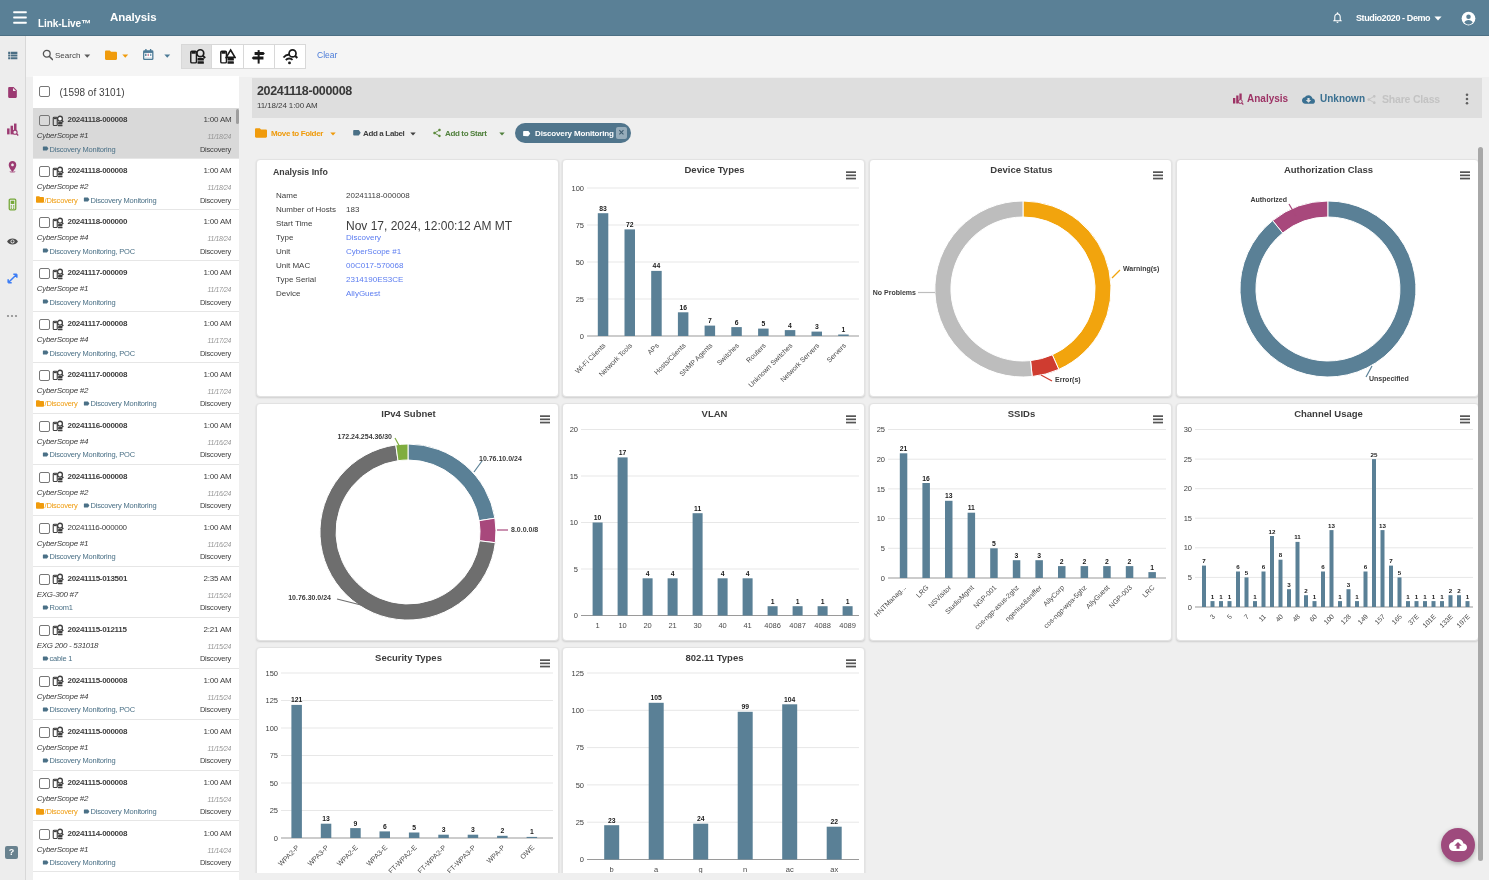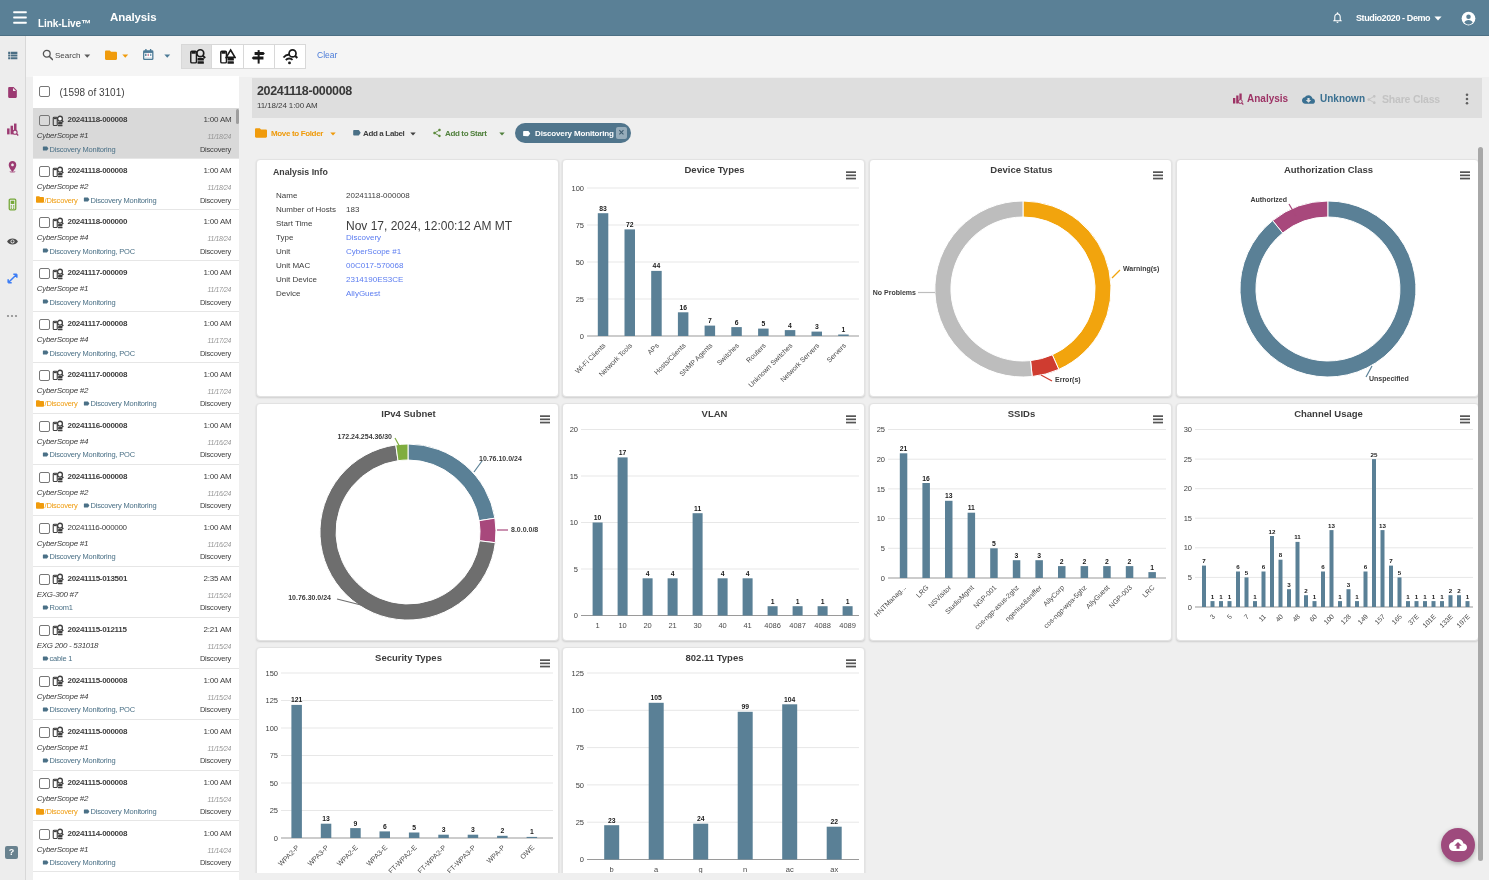--- a/index.html
+++ b/index.html
@@ -640,21 +640,21 @@
       <div style="position:absolute;left:19px;top:44.5px;font-size:8px;color:#3d3d3d">Number of Hosts</div>
       <div style="position:absolute;left:89px;top:44.5px;font-size:8px;color:#3d3d3d;white-space:nowrap">183</div>
       <div style="position:absolute;left:19px;top:58.5px;font-size:8px;color:#3d3d3d">Start Time</div>
       <div style="position:absolute;left:89px;top:58.5px;font-size:12px;color:#3d3d3d;white-space:nowrap">Nov 17, 2024, 12:00:12 AM MT</div>
       <div style="position:absolute;left:19px;top:72.5px;font-size:8px;color:#3d3d3d">Type</div>
       <div style="position:absolute;left:89px;top:72.5px;font-size:8px;color:#5b7cf0;white-space:nowrap">Discovery</div>
       <div style="position:absolute;left:19px;top:86.5px;font-size:8px;color:#3d3d3d">Unit</div>
       <div style="position:absolute;left:89px;top:86.5px;font-size:8px;color:#5b7cf0;white-space:nowrap">CyberScope #1</div>
       <div style="position:absolute;left:19px;top:100.5px;font-size:8px;color:#3d3d3d">Unit MAC</div>
       <div style="position:absolute;left:89px;top:100.5px;font-size:8px;color:#5b7cf0;white-space:nowrap">00C017-570068</div>
-      <div style="position:absolute;left:19px;top:114.5px;font-size:8px;color:#3d3d3d">Unit Device</div>
+      <div style="position:absolute;left:19px;top:114.5px;font-size:8px;color:#3d3d3d">Type Serial</div>
       <div style="position:absolute;left:89px;top:114.5px;font-size:8px;color:#5b7cf0;white-space:nowrap">2314190ES3CE</div>
       <div style="position:absolute;left:19px;top:128.5px;font-size:8px;color:#3d3d3d">Device</div>
       <div style="position:absolute;left:89px;top:128.5px;font-size:8px;color:#5b7cf0;white-space:nowrap">AllyGuest</div>
     </div>
   </div>
 <div class="card" style="left:562px;top:159px">
     <svg width="303" height="238" font-family="Liberation Sans, sans-serif">
       <text x="151.5" y="13" text-anchor="middle" font-size="9.5" font-weight="bold" fill="#3c3c3c">Device Types</text>
       <rect x="283" y="11.3" width="10" height="1.7" fill="#555"></rect>
       <rect x="283" y="14.5" width="10" height="1.7" fill="#555"></rect>

